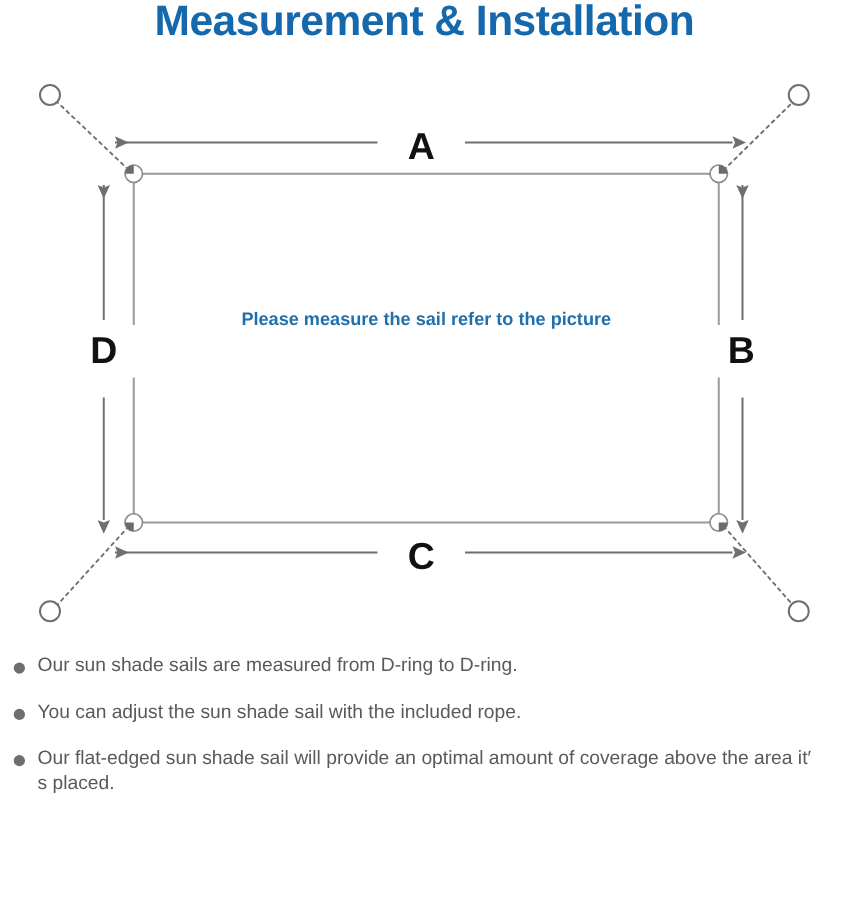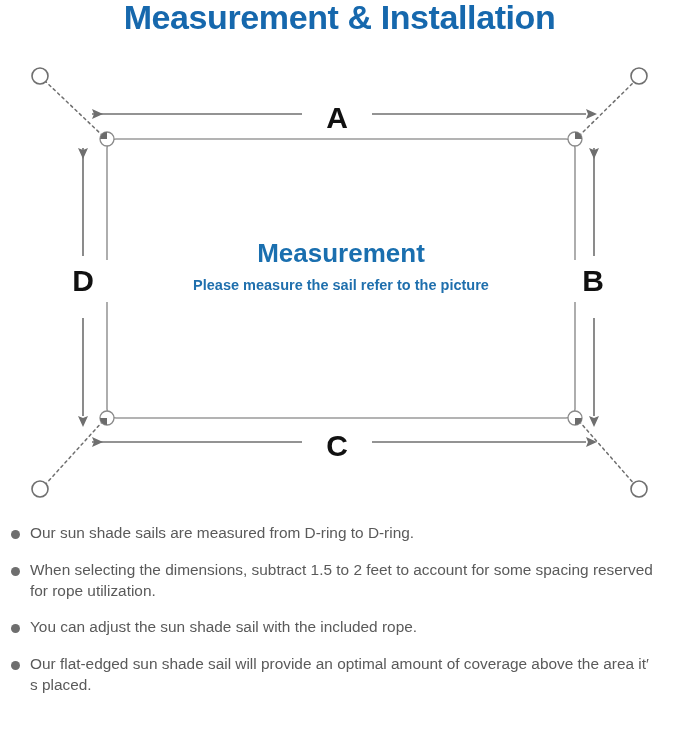--- a/index.html
+++ b/index.html
@@ -191,41 +191,36 @@
 
         <line x1="83" y1="210" x2="83" y2="102" marker-end="url(#arrLeft)"></line>
         <line x1="83" y1="272" x2="83" y2="370" marker-end="url(#arrRight)"></line>
 
         <line x1="594" y1="210" x2="594" y2="102" marker-end="url(#arrLeft)"></line>
         <line x1="594" y1="272" x2="594" y2="370" marker-end="url(#arrRight)"></line>
       </g>
     </svg>
 
     <div class="center-block">
-      <div class="center-title">Measurement</div>
       <div class="center-sub">Please measure the sail refer to the picture</div>
     </div>
 
     <div class="dim-letter dim-a">A</div>
     <div class="dim-letter dim-b">B</div>
     <div class="dim-letter dim-c">C</div>
     <div class="dim-letter dim-d">D</div>
   </div>
 
   <div class="notes">
     <div class="note-item">
       <span class="note-bullet"></span>
       <span class="note-text">Our sun shade sails are measured from D-ring to D-ring.</span>
     </div>
     <div class="note-item">
       <span class="note-bullet"></span>
-      <span class="note-text">When selecting the dimensions, subtract 1.5 to 2 feet to account for some spacing reserved for rope utilization.</span>
-    </div>
-    <div class="note-item">
-      <span class="note-bullet"></span>
       <span class="note-text">You can adjust the sun shade sail with the included rope.</span>
     </div>
     <div class="note-item">
       <span class="note-bullet"></span>
       <span class="note-text">Our flat-edged sun shade sail will provide an optimal amount of coverage above the area it′ s placed.</span>
     </div>
   </div>
 
 </div>
 

